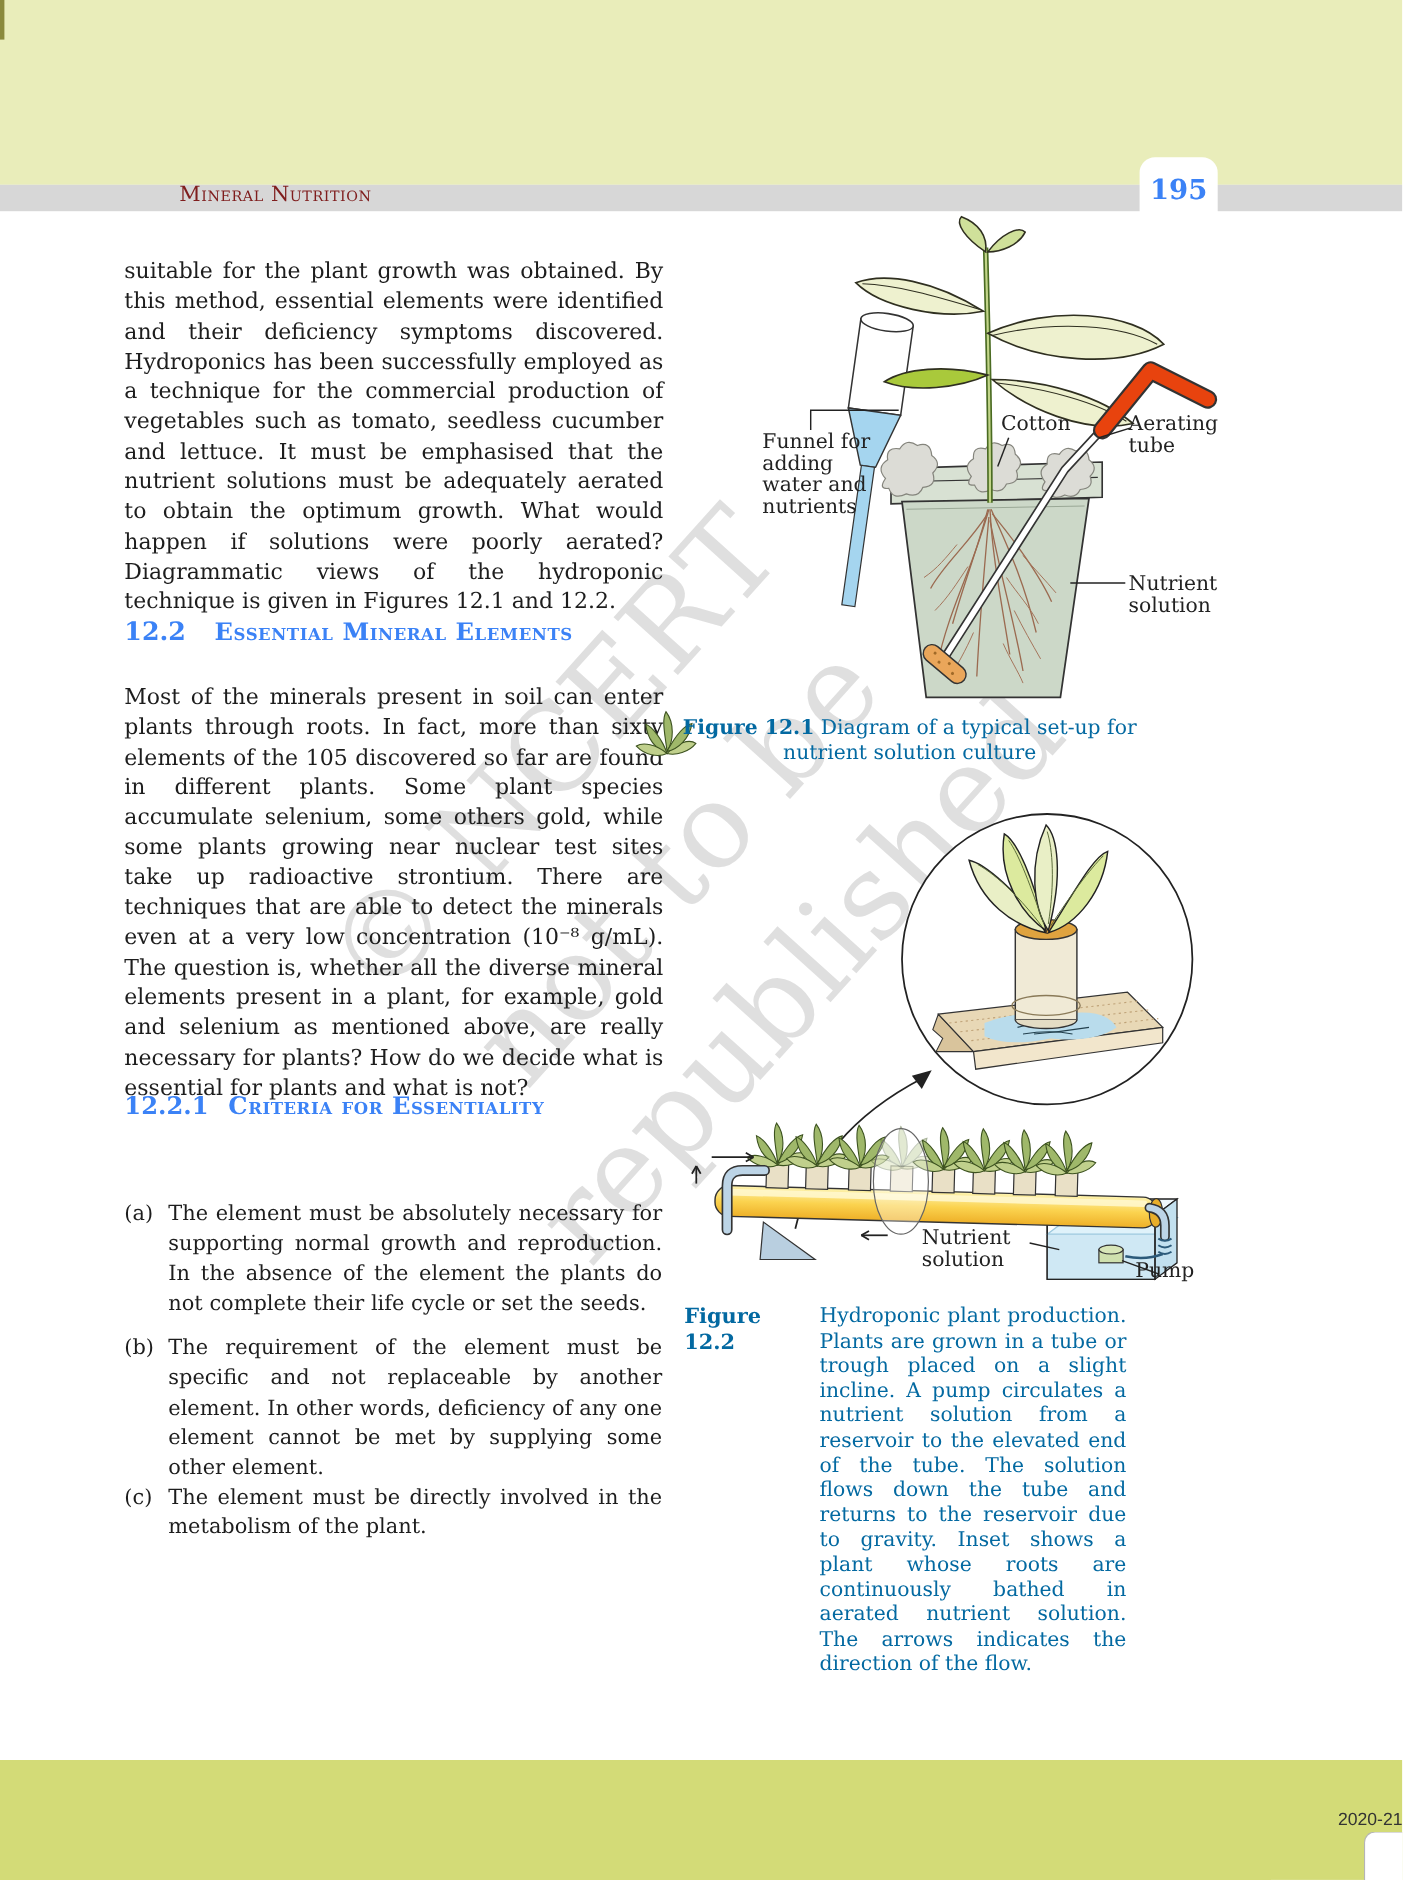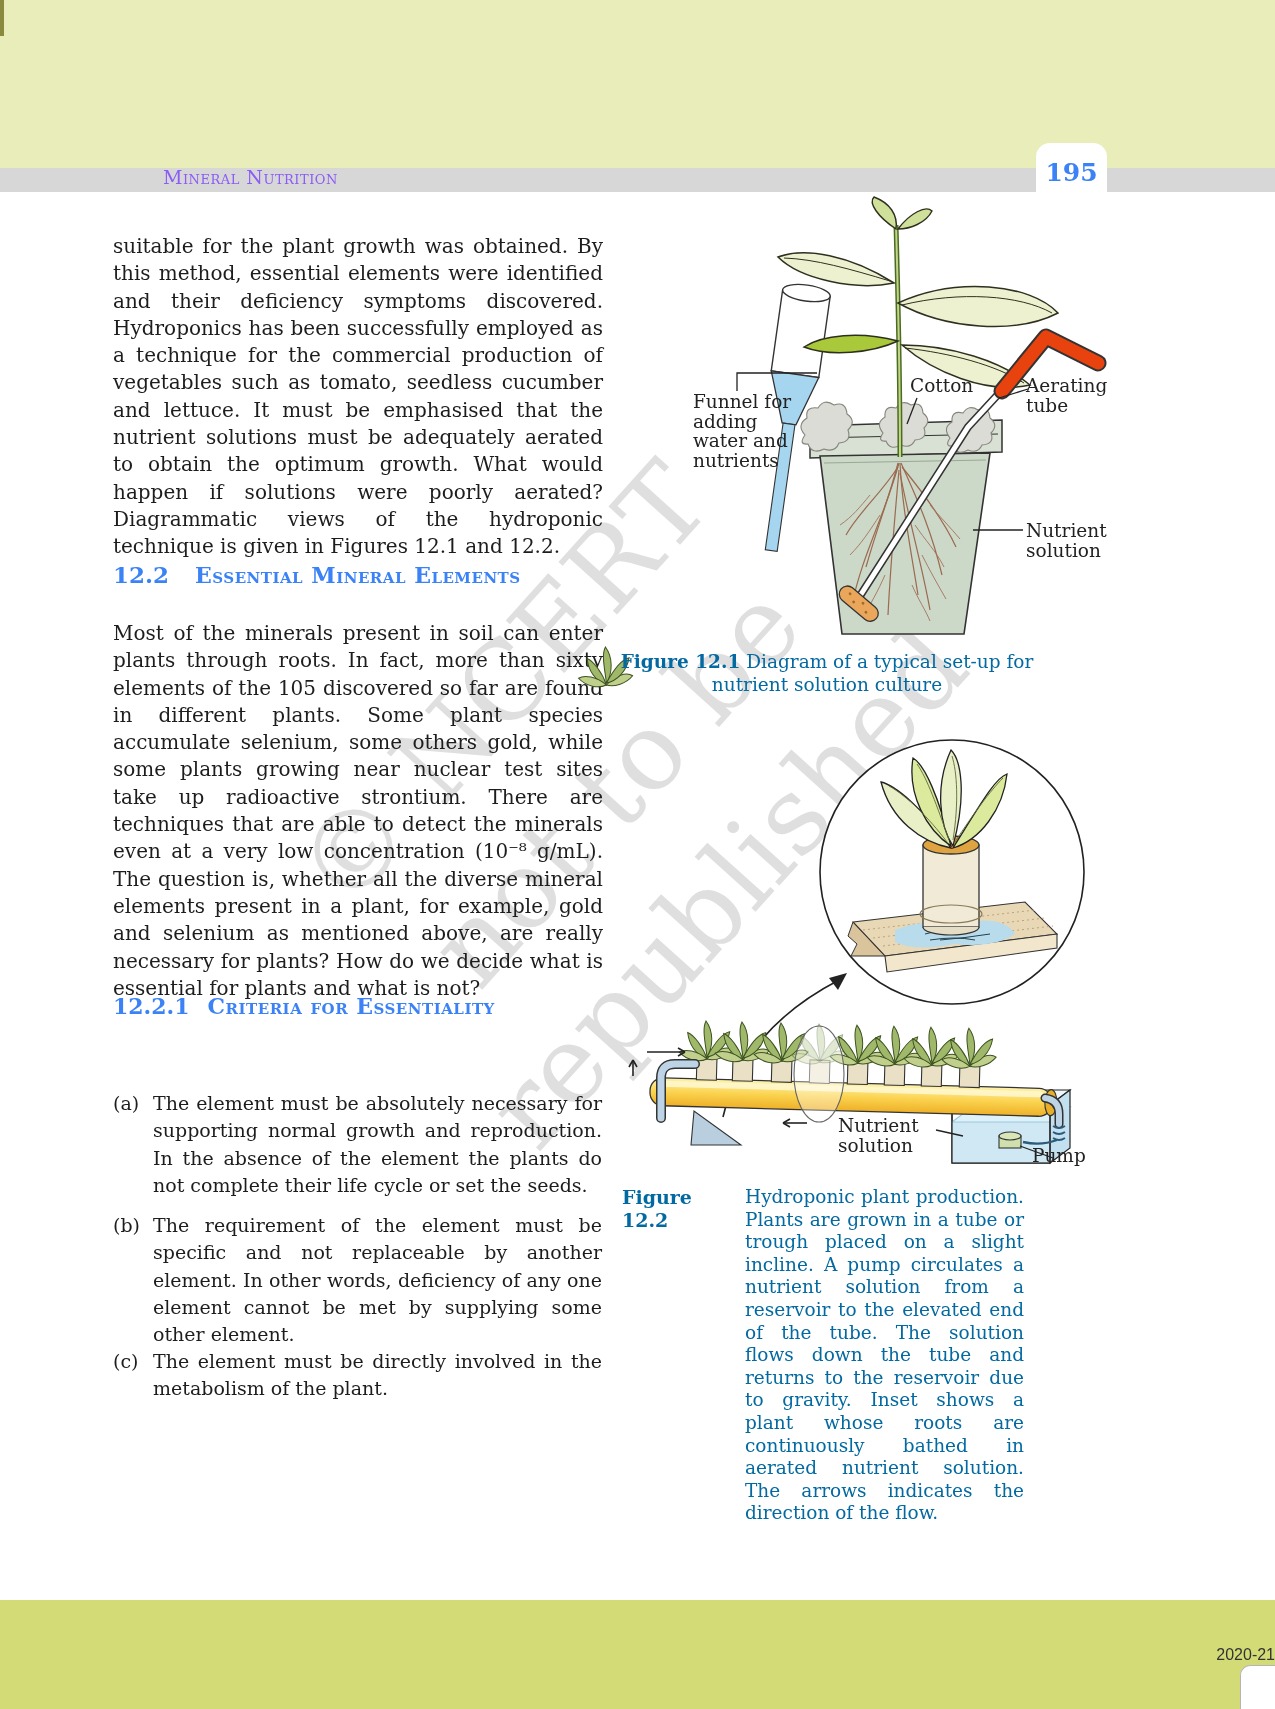--- a/index.html
+++ b/index.html
@@ -3,21 +3,21 @@
 <meta charset="utf-8">
 <style>
   html,body{margin:0;padding:0;background:#ffffff;}
   #page{position:relative;width:1275px;height:1709px;background:#ffffff;overflow:hidden;
         font-family:"DejaVu Serif",serif;color:#1d1d1d;}
   .abs{position:absolute;}
   
   #band-top{left:0;top:0;width:1275px;height:168px;background:#e9edba;}
   #corner-tick{left:0;top:0;width:4px;height:36px;background:#8a8a3c;}
   #band-gray{left:0;top:168px;width:1275px;height:24px;background:#d7d7d7;}
-  #hdr-title{left:163px;top:166px;font-variant:small-caps;font-size:19px;letter-spacing:.5px;color:#8b5cf6;}
+  #hdr-title{left:163px;top:166px;font-variant:small-caps;font-size:19px;letter-spacing:.5px;color:#7f1d1d;}
   #pageno-box{left:1036px;top:143px;width:71px;height:58px;background:#ffffff;border-radius:14px 14px 0 0;}
   #pageno{left:1036px;top:158px;width:71px;text-align:center;font-weight:bold;font-size:25px;color:#3b82f6;}
   
   #watermark{left:40px;top:560px;width:1150px;transform:rotate(-48deg);transform-origin:50% 50%;
              text-align:center;color:#d5d5d5;opacity:.75;font-size:108px;line-height:1.4;
              font-family:"DejaVu Serif",serif;z-index:0;pointer-events:none;}
   
   .col-left{z-index:1;}
   .para{position:absolute;left:113px;width:490px;font-size:20px;line-height:27.3px;text-align:justify;}
   .h2{position:absolute;left:113px;color:#3b82f6;font-weight:bold;z-index:1;}

